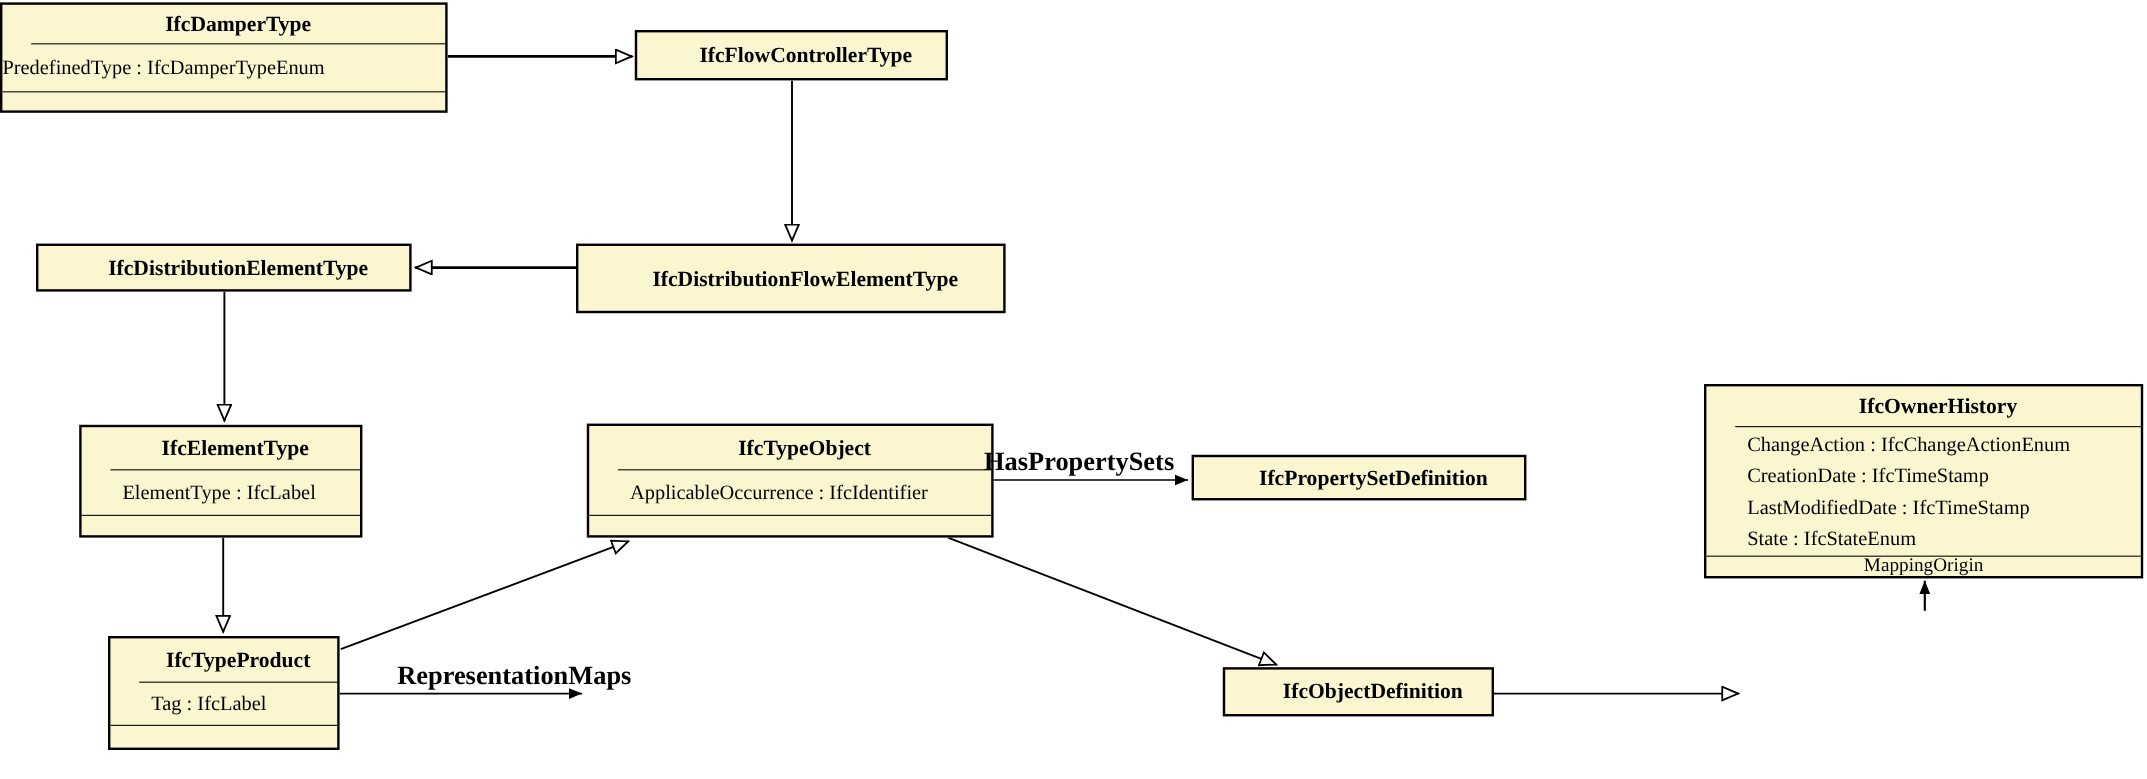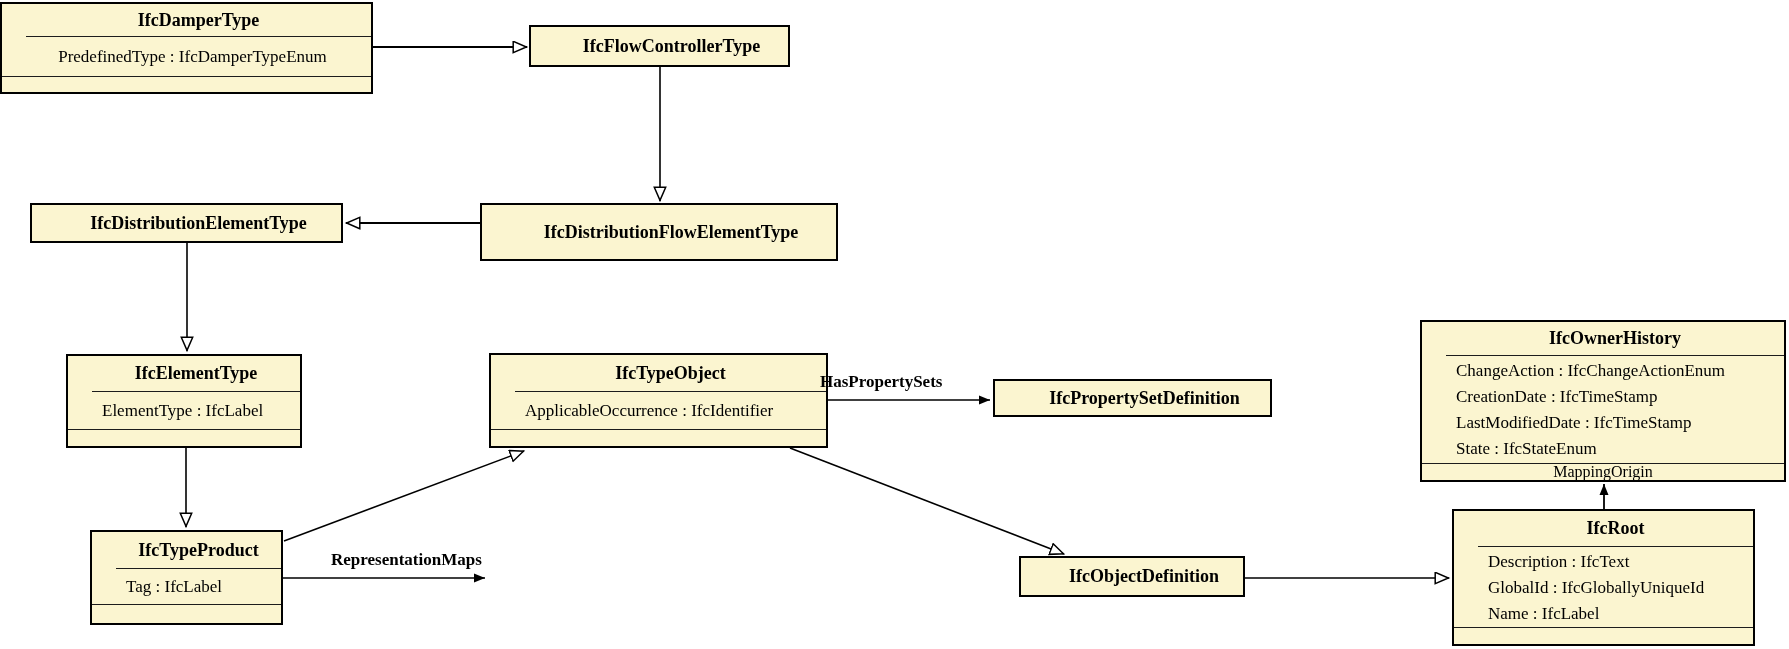--- a/index.html
+++ b/index.html
@@ -30,32 +30,32 @@
   }
   .node.single .title{border-bottom:none;flex:1;border-radius:10px;}
   .attrs{
     flex:0 0 auto;
     box-sizing:border-box;
     border-bottom:1px solid #1c1c1c;
     font-size:17px;color:#000;
     display:flex;flex-direction:column;justify-content:center;
     padding-left:34px;
   }
-  .attrs.tight{padding-left:12px;align-items:center;}
+  .attrs.tight{padding-left:0;}
   .attrs.multi{justify-content:flex-start;}
   .attrs.multi .attr{line-height:26px;}
   .ops{flex:1 1 auto;}
   .rel-row{
     flex:1 1 auto;
     display:flex;align-items:center;justify-content:center;
     font-size:16px;line-height:16px;color:#000;
   }
   .edge-label{
     position:absolute;z-index:3;
-    font-weight:bold;font-size:17px;color:#000;
+    font-weight:bold;font-size:22px;color:#000;
     white-space:nowrap;
   }
 </style>
 </head>
 <body>
 
 <div id="canvas">
 
   <svg id="wires" width="1789" height="649" viewBox="0 0 1789 649">
     <defs>
@@ -136,26 +136,17 @@
       <div class="attr">Tag : IfcLabel</div>
     </div>
     <div class="ops"></div>
   </div>
 
 
   <div class="node single" style="left:1019px;top:556px;width:226px;height:41px">
     <div class="title">IfcObjectDefinition</div>
   </div>
 
-  <div class="node" style="left:1452px;top:509px;width:303px;height:137px">
-    <div class="title" style="height:36px">IfcRoot</div>
-    <div class="attrs multi" style="height:81px;padding-top:2px">
-      <div class="attr">Description : IfcText</div>
-      <div class="attr">GlobalId : IfcGloballyUniqueId</div>
-      <div class="attr">Name : IfcLabel</div>
-    </div>
-    <div class="ops"></div>
-  </div>
 
   <div class="edge-label" style="left:820px;top:372px">HasPropertySets</div>
   <div class="edge-label" style="left:331px;top:550px">RepresentationMaps</div>
 
 </div>
 
 </body></html>

